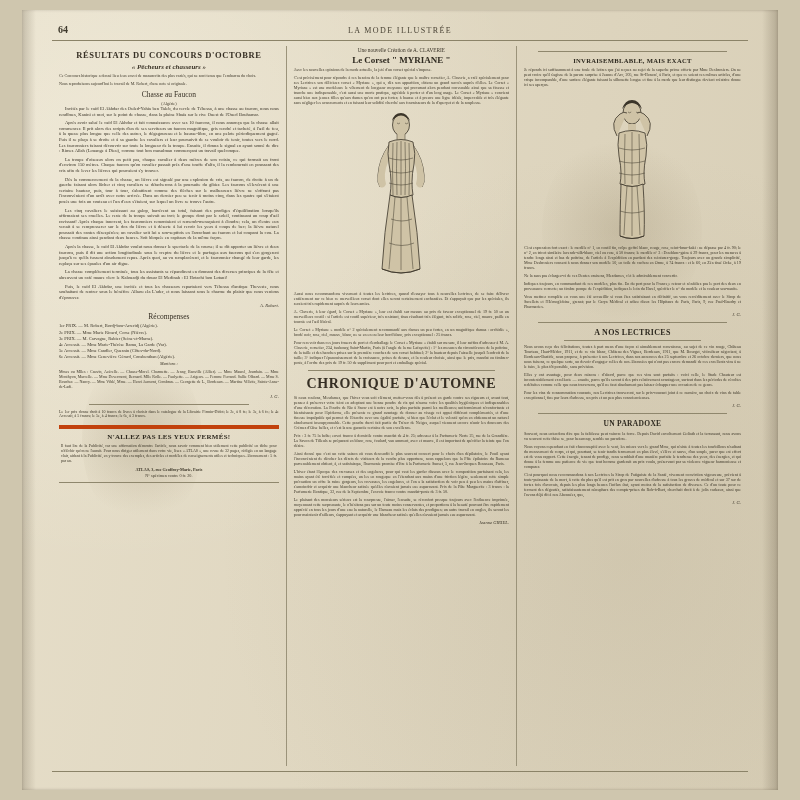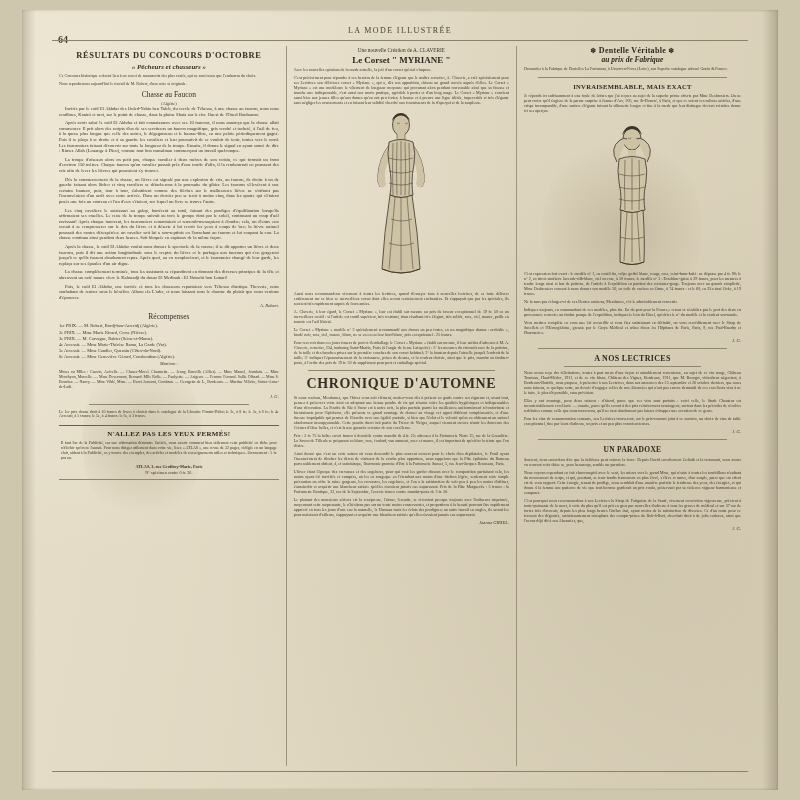--- a/index.html
+++ b/index.html
@@ -24,21 +24,21 @@
       linear-gradient(100deg, rgba(255,250,235,.25), rgba(190,178,150,.18));
     pointer-events:none;
   }
   
   .head{
     position:absolute;left:0;right:0;top:16px;
     text-align:center;
     font-size:8px;letter-spacing:1.4px;color:#4a4335;
   }
   .folio{
-    position:absolute;left:36px;top:24px;
+    position:absolute;left:36px;top:14px;
     font-size:10px;font-weight:bold;color:#3f3a2d;
   }
   .rule{
     position:absolute;left:30px;right:30px;top:30px;
     border-top:1px solid #8b8368;
   }
   .rule2{
     position:absolute;left:30px;right:30px;bottom:18px;
     border-top:1px solid #8b8368;
   }
@@ -80,21 +80,21 @@
   .hr-thin{border-top:1px solid #8f876d;margin:5px 14px;}
   .hr-short{border-top:1px solid #8f876d;margin:5px 30px;}
   
   .hl-center{font-size:7.5px;font-weight:bold;text-align:center;color:#2f2a20;margin:1px 0 2px;}
   .hl-small{font-size:5.3px;text-align:center;color:#393327;margin:1px 0 2px;}
   .prize-list{font-size:4.5px;line-height:5.6px;color:#3a3428;margin:2px 0;}
   .prize-list div{margin-bottom:.5px;}
   .mentions{font-size:4.0px;line-height:4.8px;text-align:justify;color:#3d3729;}
   .adbox{
     margin-top:6px;
-    border-top:1px solid #c2410c;border-bottom:1px solid #8f876d;
+    border-top:4px solid #c2410c;border-bottom:1px solid #8f876d;
     padding:4px 2px;
   }
   .adtitle{
     font-size:8px;font-weight:bold;text-align:center;color:#2f2a20;letter-spacing:.3px;
   }
   .adtitle2{
     font-size:7.5px;font-weight:bold;text-align:center;color:#2f2a20;font-style:italic;
   }
   .flower{font-size:7px;}
   
@@ -226,29 +226,20 @@
       <h2 class="sec" style="font-size:14px">CHRONIQUE D'AUTOMNE</h2>
       <p class="tiny">Si nous coulons, Mesdames, que l'hiver vous soit clément, mettez-vous dès à présent en garde contre ses rigueurs et, avant tout, pensez à préserver votre teint en adoptant une bonne poudre de riz qui résume voire les qualités hygiéniques et indispensables d'une décoration. La Poudre de Riz à Snow est à notre avis, la plus parfaite parmi les meilleures; uniformément réconfortante et bienfaisante pour l'épiderme, elle présente ce grand avantage de donner au visage cet appui différent complémentés, et d'une finesse impalpable qui permet de l'étendre avec une égalité parfaite, si bien que l'éclat et le velouté qu'on en obtiennent un naturel absolument insoupçonnable. Cette poudre durci fait partie du Trésor de Neiges, auquel viennent encore réunir les douceurs des Crèmes d'Oise belles, et c'est la une garantie certaine de son excellence.</p>
       <p class="tiny">Prix : 3 fr. 75 la boîte; envoi franco à domicile contre mandat de 4 fr. 25; adressez à la Parfumerie Norte 25, rue de la Grandière. La Savon de Tilleuls se préparant en blanc, rose, foulard, van amment, avec et mauve, il est important de spécifier la teinte que l'on désire.</p>
       <p class="tiny">Ainsi donné que c'est un cette saison où vous descendit le plus souvent concert pour le choix d'un dépilatoire, le Pouil ayant l'inconvénient de dérober les dérets de visiteurs de la vendre plus opportune, nous rappelons que la Pâte épilatoire du Rameau parvenablement obtient, à, et satisfaisque, l'harmonie promise d'être à la Parfumerie Sunset, 5, rue Jean-Jacques Rousseau, Paris.</p>
       <p class="tiny">L'hiver étant l'époque des crevasses et des engelures, pour qui veut les garder dissous avec le composition parfaisant cela, les mains ayant été torréfiée et cumpées, un les en rougeque en l'étendant aux mains d'une friction légère, seulement cette simple précaution un offre la ruine gorgeurs, les crevasses, les engelures, et l'on a la satisfaction de voir peu à peu les mains d'affiner, s'amoindrir et acquérir une blancheur satinée qu'elles n'avaient jamais eue auparavant. Prix de la Pâte Marguerite : 3 francs : la Parfumerie Bontique, 32, rue de la Septembre, l'envoie franco contre mandat-poste de 3 fr. 50.</p>
       <p class="tiny">Le plaisant des monsieurs sérieux est la courpresse, l'aimer, l'ensuite, se réconfort presque toujours avec l'influence imprimée, moyennant cette surprenante, le n'hésitons pas sur un toute moins conservantes, et proportions à la beauté pouvant être rapidement apprécié en tous les jours d'une eau la naturelle, le Hameau mais les éclats des prodigues; un autre travail en ongles, ils seront les pour maintenir d'ailleurs, s'appuyant et acquérir une blancheur satinée qu'elles n'avaient jamais eue auparavant.</p>
       <div class="sig">Jeanne GIRIEL.</div>
     </div>
 
     <div class="col c3">
-      <div>
-        <div class="adtitle">
-          <span class="flower">❄</span>
-          <span>Dentelle Véritable</span>
-          <span class="flower">❄</span>
-        </div>
-        <div class="adtitle2">au prix de Fabrique</div>
-        <p class="mentions center" style="margin-top:3px">Demandez à la Fabrique de Dentelles La Fortunosa, à Usson-en-Forez (Loire), son Superbe catalogue adressé Gratis &amp; Franco.</p>
-      </div>
       <div class="hr-thin"></div>
 
       <div class="adtitle" style="font-size:6.6px">INVRAISEMBLABLE, MAIS EXACT</div>
       <p class="tiny" style="margin-top:3px">Je réponds ici suffisamment à une foule de lettres que j'ai reçues au sujet de la superbe prime offerte par Mme Desbrosiers. On ne peut croire qu'il s'agisse de la parure surprise à Jeanne d'Arc, 205, rue St-Honoré, à Paris, et que ce soient ces mêmes articles, d'une crispe incomparable, d'une surface élégante faisant la silhouette longue et fine à la mode que leur distingue devient créatrice donne ici ses aperçus.</p>
 
       <div class="figwrap">
         <div class="fig">
           <svg width="96" height="150" viewBox="0 0 96 150">
 
             <ellipse cx="48" cy="22" rx="9" ry="11" class="skin"></ellipse>

